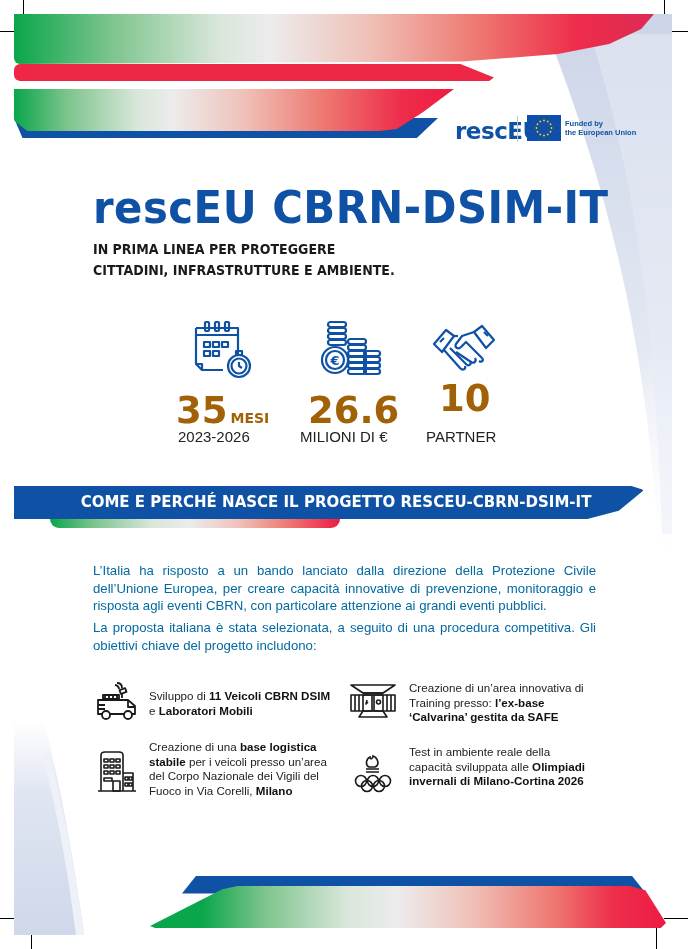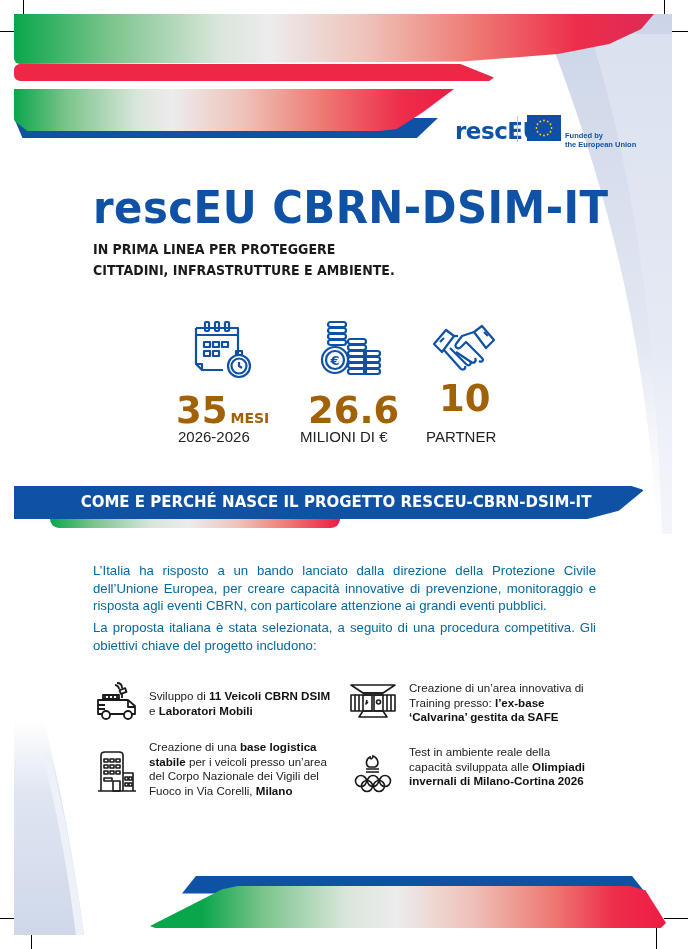--- a/index.html
+++ b/index.html
@@ -49,21 +49,21 @@
   .rescue-logo {
     left: 455px; top: 118px; font-size: 23px; font-weight: bold; color: #0f52a5;
     font-family: "DejaVu Sans", sans-serif; letter-spacing: -0.5px;
   }
   .logo-sep { left: 517px; top: 116px; width: 1px; height: 26px; background: #bfc5cc; }
   .eu-flag {
     left: 527px; top: 115px; width: 34px; height: 26px; background: #0f4fa8;
     display: flex; align-items: center; justify-content: center;
   }
   .eu-text {
-    left: 565px; top: 119px; font-size: 7.5px; line-height: 9px; font-weight: bold; color: #0f52a5; margin-top: 12px;
+    left: 565px; top: 119px; font-size: 7.5px; line-height: 9px; font-weight: bold; color: #0f52a5;
   }
 
   
   .title {
     left: 93px; top: 181px; font-size: 45px; font-weight: bold; color: #0f52a5;
     font-family: "DejaVu Sans", sans-serif; letter-spacing: 0.5px; white-space: nowrap;
     transform: scaleX(0.93); transform-origin: left top;
   }
   .subtitle {
     left: 93px; top: 239px; font-size: 14px; font-weight: bold; color: #1a1a1a;
@@ -243,21 +243,21 @@
   <path d="M18 26 L34 42 C37 45 40 42 38 39"></path>
   <path d="M24 30 L39 40 C42 42 45 39 43 36"></path>
   <path d="M42 10 L30 14 L24 22 C22 25 26 28 29 25 L34 20 L50 36 C52 38 50 41 47 39"></path>
   <path d="M22 14 L26 14"></path>
   <path d="M8 20 L12 16 M56 14 L52 10"></path>
 </svg>
 
 <div class="stat-num" style="left:176px;top:392px;">
   <span>35</span><span class="stat-unit">MESI</span>
 </div>
-<div class="stat-label" style="left:178px;top:428px;">2026-2026</div>
+<div class="stat-label" style="left:178px;top:428px;">2023-2026</div>
 
 <div class="stat-num" style="left:308px;top:392px;">26.6</div>
 <div class="stat-label" style="left:300px;top:428px;">MILIONI DI €</div>
 
 <div class="stat-num" style="left:439px;top:380px;">10</div>
 <div class="stat-label" style="left:426px;top:428px;">PARTNER</div>
 
 <div class="abs section-head"></div>
 <div class="abs section-under"></div>
 <div class="abs section-head-text">COME E PERCHÉ NASCE IL PROGETTO RESCEU-CBRN-DSIM-IT</div>

